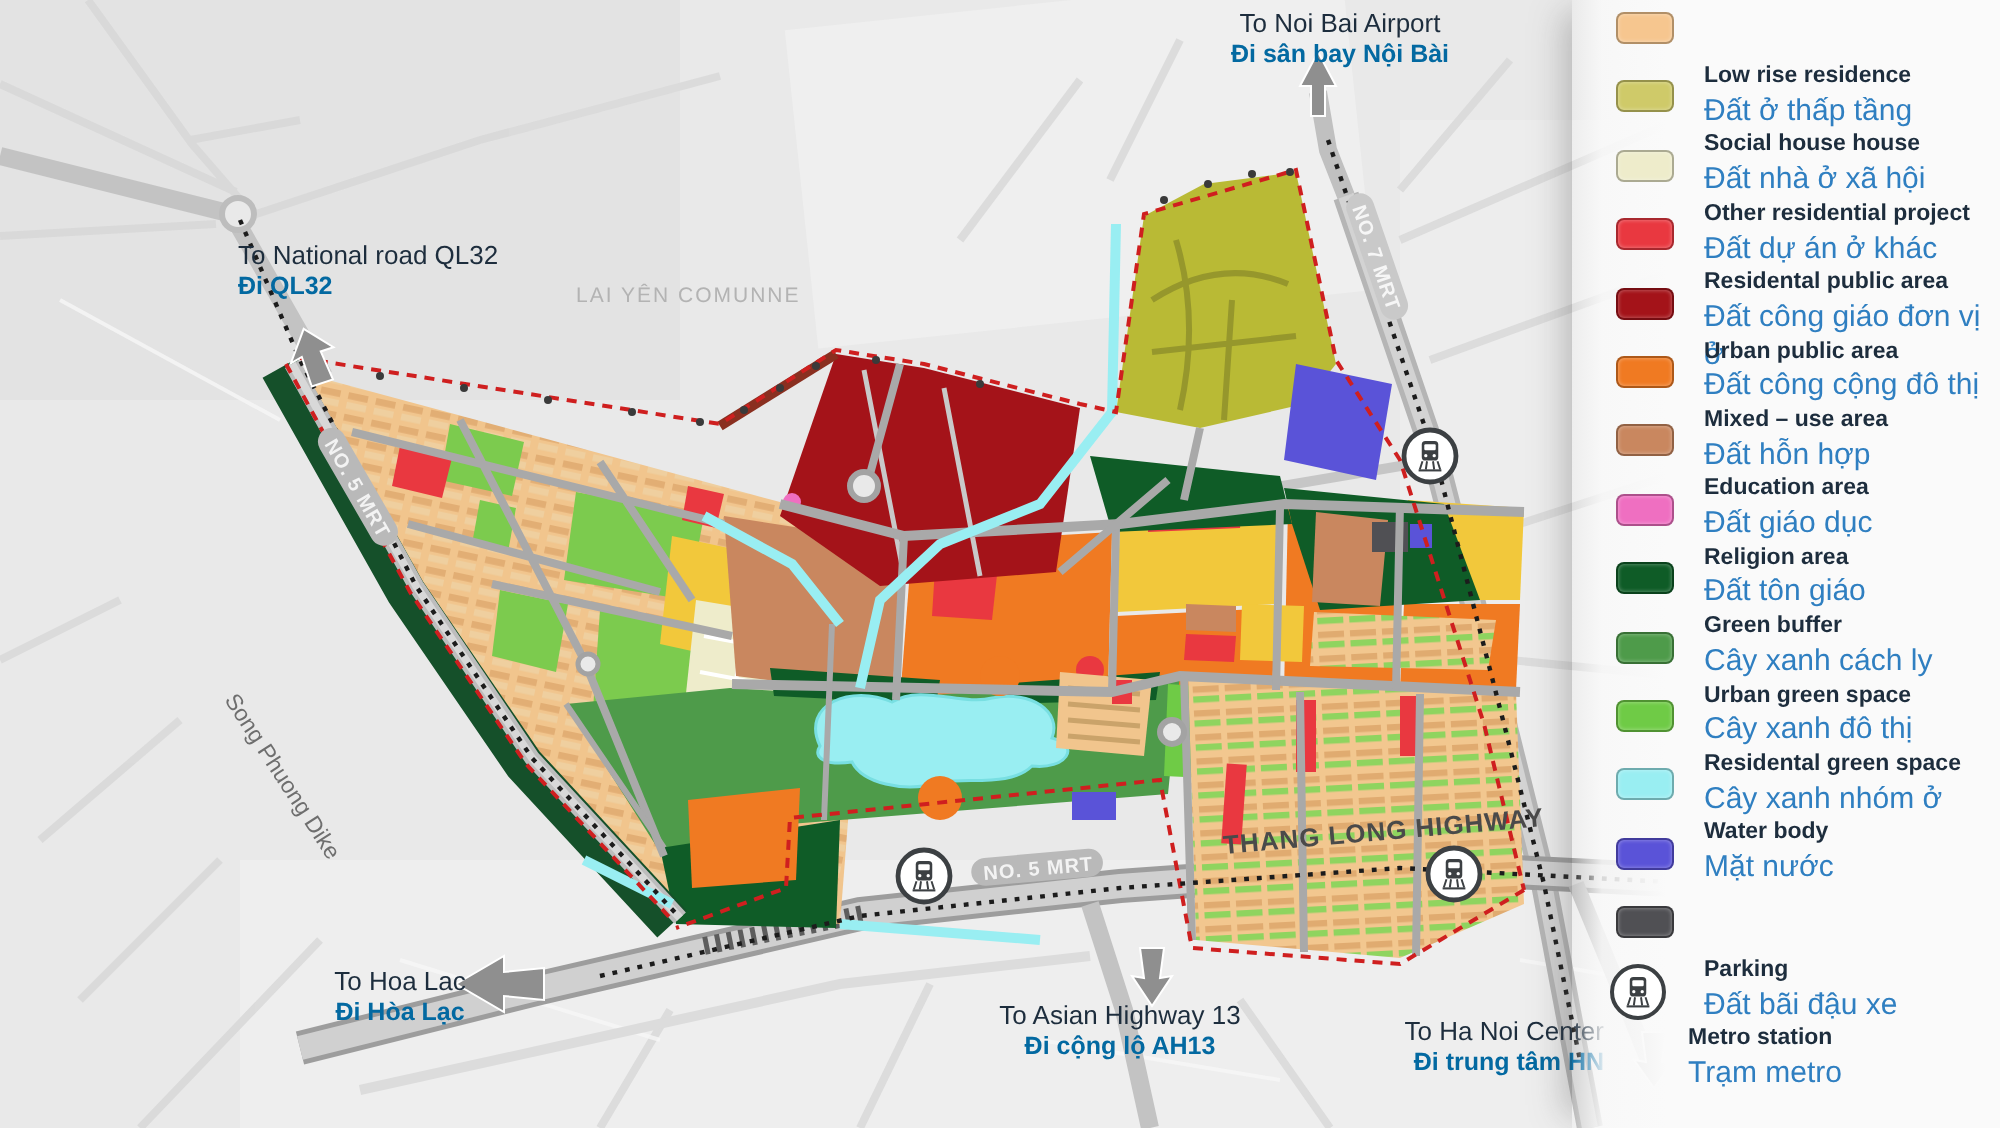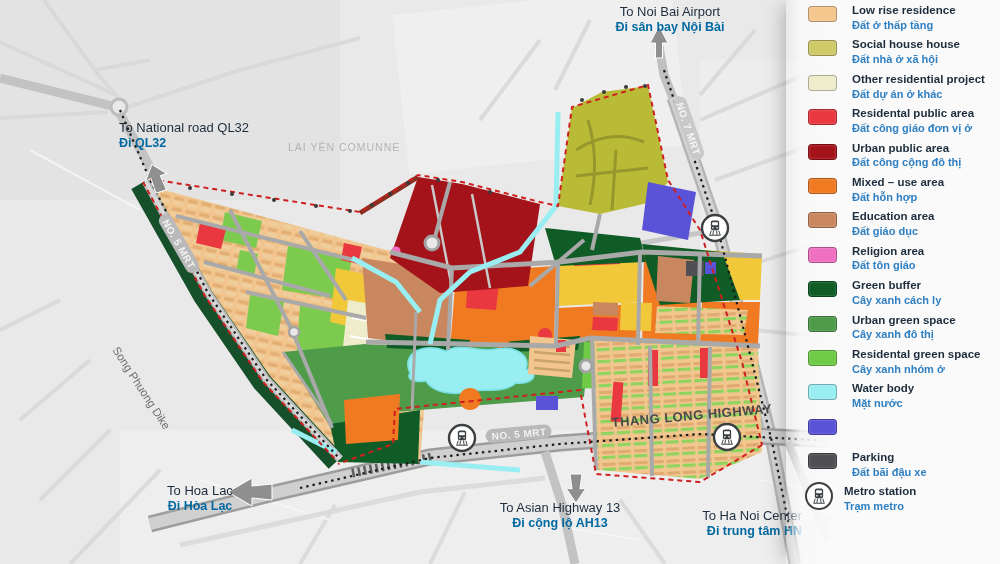--- a/index.html
+++ b/index.html
@@ -14,23 +14,23 @@
   .dir.right{text-align:right;}
   
   #legend{position:absolute;top:0;right:0;bottom:0;width:214px;
           padding:3px 6px 0 20px;box-sizing:border-box;
           background:linear-gradient(90deg,rgba(250,250,250,0.05) 0%,rgba(250,250,250,0.85) 7%,#fafafa 22%);
           box-shadow:-10px 0 16px -6px rgba(90,90,90,.35);}
   .leg-row{display:flex;align-items:flex-start;height:34.4px;}
   .swatch{width:27px;height:14px;border-radius:4px;margin:3px 0 0 2px;
           border:1px solid rgba(0,0,0,.28);flex:0 0 auto;
           box-shadow:inset 0 0 2px rgba(255,255,255,.4);}
-  .leg-text{margin-left:15px;line-height:1.28;}
+  .leg-text{margin-left:15px;line-height:1.28;margin-top:28px;}
   .leg-text .en{display:block;font-weight:bold;color:#1d2d3d;font-size:11.5px;}
-  .leg-text .vi{display:block;font-weight:bold;color:#2f7fc1;font-size:11px;}
+  .leg-text .vi{display:block;font-weight:normal;color:#2f7fc1;font-size:15px;}
   .metro-badge{width:28px;height:28px;border-radius:50%;background:#fff;
           border:2.5px solid #3c4043;box-sizing:border-box;flex:0 0 auto;
           display:flex;align-items:center;justify-content:center;margin-top:-2px;margin-left:-1px;}
   .metro-badge svg{width:18px;height:18px;}
 </style>
 </head>
 <body>
 
 <div id="stage">
 

